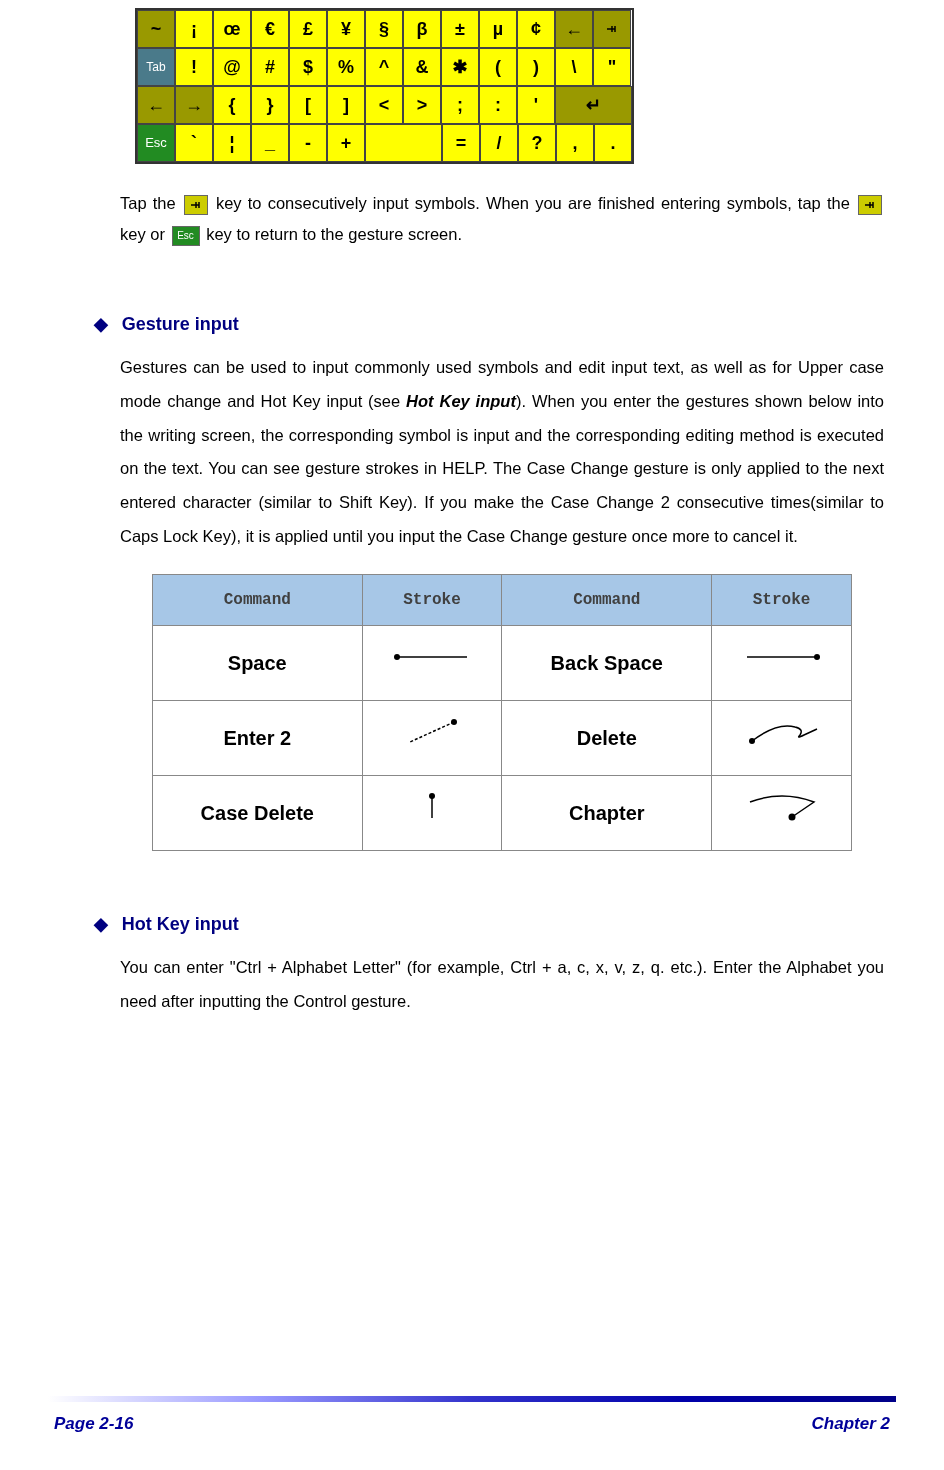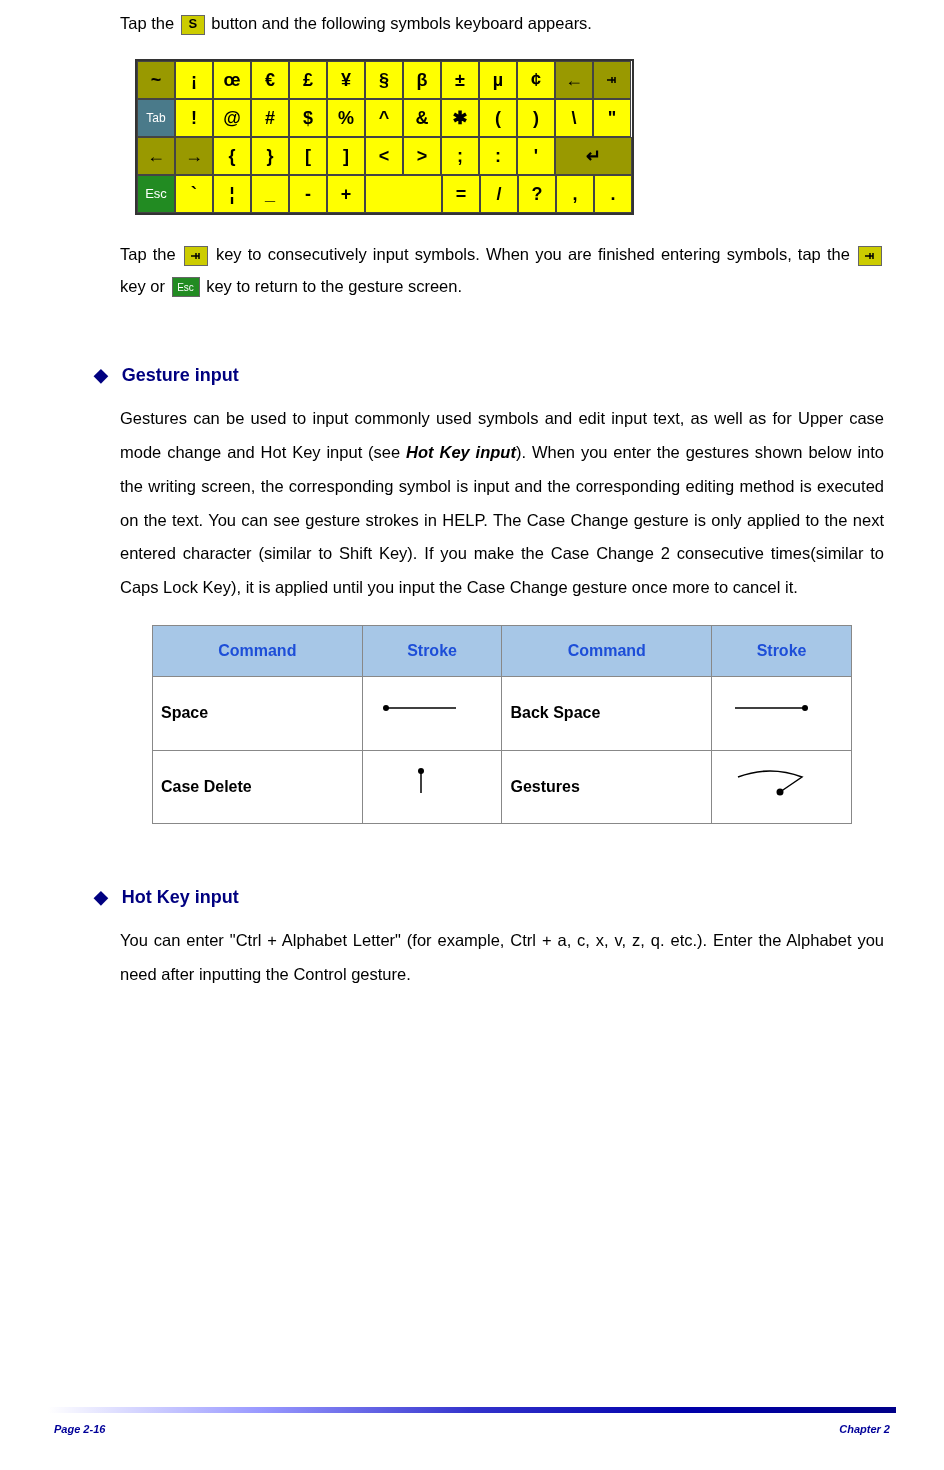--- a/index.html
+++ b/index.html
@@ -89,31 +89,33 @@
   }
   .bold { font-weight: normal; }
   .bolditalic { font-weight: bold; font-style: italic; }
   .gesture-table {
     border-collapse: collapse;
     margin: 10px auto 30px auto;
     width: 700px;
   }
   .gesture-table th {
     background: #a7c7e7;
-    color: #1d4ed8;
+    color: #404040;
     font-weight: bold;
     border: 1px solid #888;
     padding: 10px 8px;
     font-size: 16px;
+    font-family: Liberation Mono, monospace;
   }
   .gesture-table td {
     border: 1px solid #888;
     padding: 16px 8px;
-    font-weight: bold;
-    font-size: 16px;
+    text-align: center;
+    font-weight: bold;
+    font-size: 20px;
     height: 56px;
   }
   .gesture-table td.stroke-cell { width: 140px; }
   .gesture-table td.cmd-cell { width: 210px; }
   .stroke-svg { width: 100px; height: 30px; }
   .footer {
     position: absolute;
     bottom: 30px;
     left: 0;
     right: 0;
@@ -123,32 +125,29 @@
     height: 6px;
     background: linear-gradient(to right, #ffffff 0%, #9999ff 25%, #3333cc 50%, #0000aa 75%, #000088 100%);
     margin-bottom: 6px;
   }
   .footer-text {
     display: flex;
     justify-content: space-between;
     font-style: italic;
     font-weight: bold;
     color: #000099;
-    font-size: 11px;
+    font-size: 17px;
     padding: 0 6px;
   }
 </style>
 </head>
 <body>
 
 <div class="content">
 
-  <p class="intro-line">
-    <span>Tap the </span><span class="inline-icon">S</span><span> button and the following symbols keyboard appears.</span>
-  </p>
 
   <div class="keyboard">
     <div class="kb-row">
       <div class="kb-key olive">~</div>
       <div class="kb-key">¡</div>
       <div class="kb-key">œ</div>
       <div class="kb-key">€</div>
       <div class="kb-key">£</div>
       <div class="kb-key">¥</div>
       <div class="kb-key">§</div>
@@ -254,28 +253,44 @@
       </td>
       <td class="cmd-cell">Back Space</td>
       <td class="stroke-cell">
         <svg class="stroke-svg" viewBox="0 0 100 30">
               <line x1="15" y1="15" x2="85" y2="15" stroke="#000" stroke-width="1.5"></line>
               <circle cx="85" cy="15" r="3" fill="#000"></circle>
             </svg>
       </td>
     </tr>
     <tr>
+      <td class="cmd-cell">Enter 2</td>
+      <td class="stroke-cell">
+        <svg class="stroke-svg" viewBox="0 0 100 30">
+              <circle cx="72" cy="5" r="3" fill="#000"></circle>
+              <path d="M72 5 L28 25" stroke="#000" stroke-width="1.5" stroke-dasharray="3 2" fill="none"></path>
+            </svg>
+      </td>
+      <td class="cmd-cell">Delete</td>
+      <td class="stroke-cell">
+        <svg class="stroke-svg" viewBox="0 0 100 30">
+              <circle cx="20" cy="24" r="3" fill="#000"></circle>
+              <path d="M20 24 Q45 5 63 10 Q72 12 68 18 Q64 22 72 18 L85 12" stroke="#000" stroke-width="1.5" fill="none"></path>
+            </svg>
+      </td>
+    </tr>
+    <tr>
       <td class="cmd-cell">Case Delete</td>
       <td class="stroke-cell">
         <svg class="stroke-svg" viewBox="0 0 100 30">
               <circle cx="50" cy="4" r="3" fill="#000"></circle>
               <line x1="50" y1="4" x2="50" y2="26" stroke="#000" stroke-width="1.5"></line>
             </svg>
       </td>
-      <td class="cmd-cell">Gestures</td>
+      <td class="cmd-cell">Chapter</td>
       <td class="stroke-cell">
         <svg class="stroke-svg" viewBox="0 0 100 30">
               <path d="M18 10 Q50 -2 82 10 L60 25" stroke="#000" stroke-width="1.5" fill="none"></path>
               <circle cx="60" cy="25" r="3.5" fill="#000"></circle>
             </svg>
       </td>
     </tr>
   </tbody>
     </table>
 

